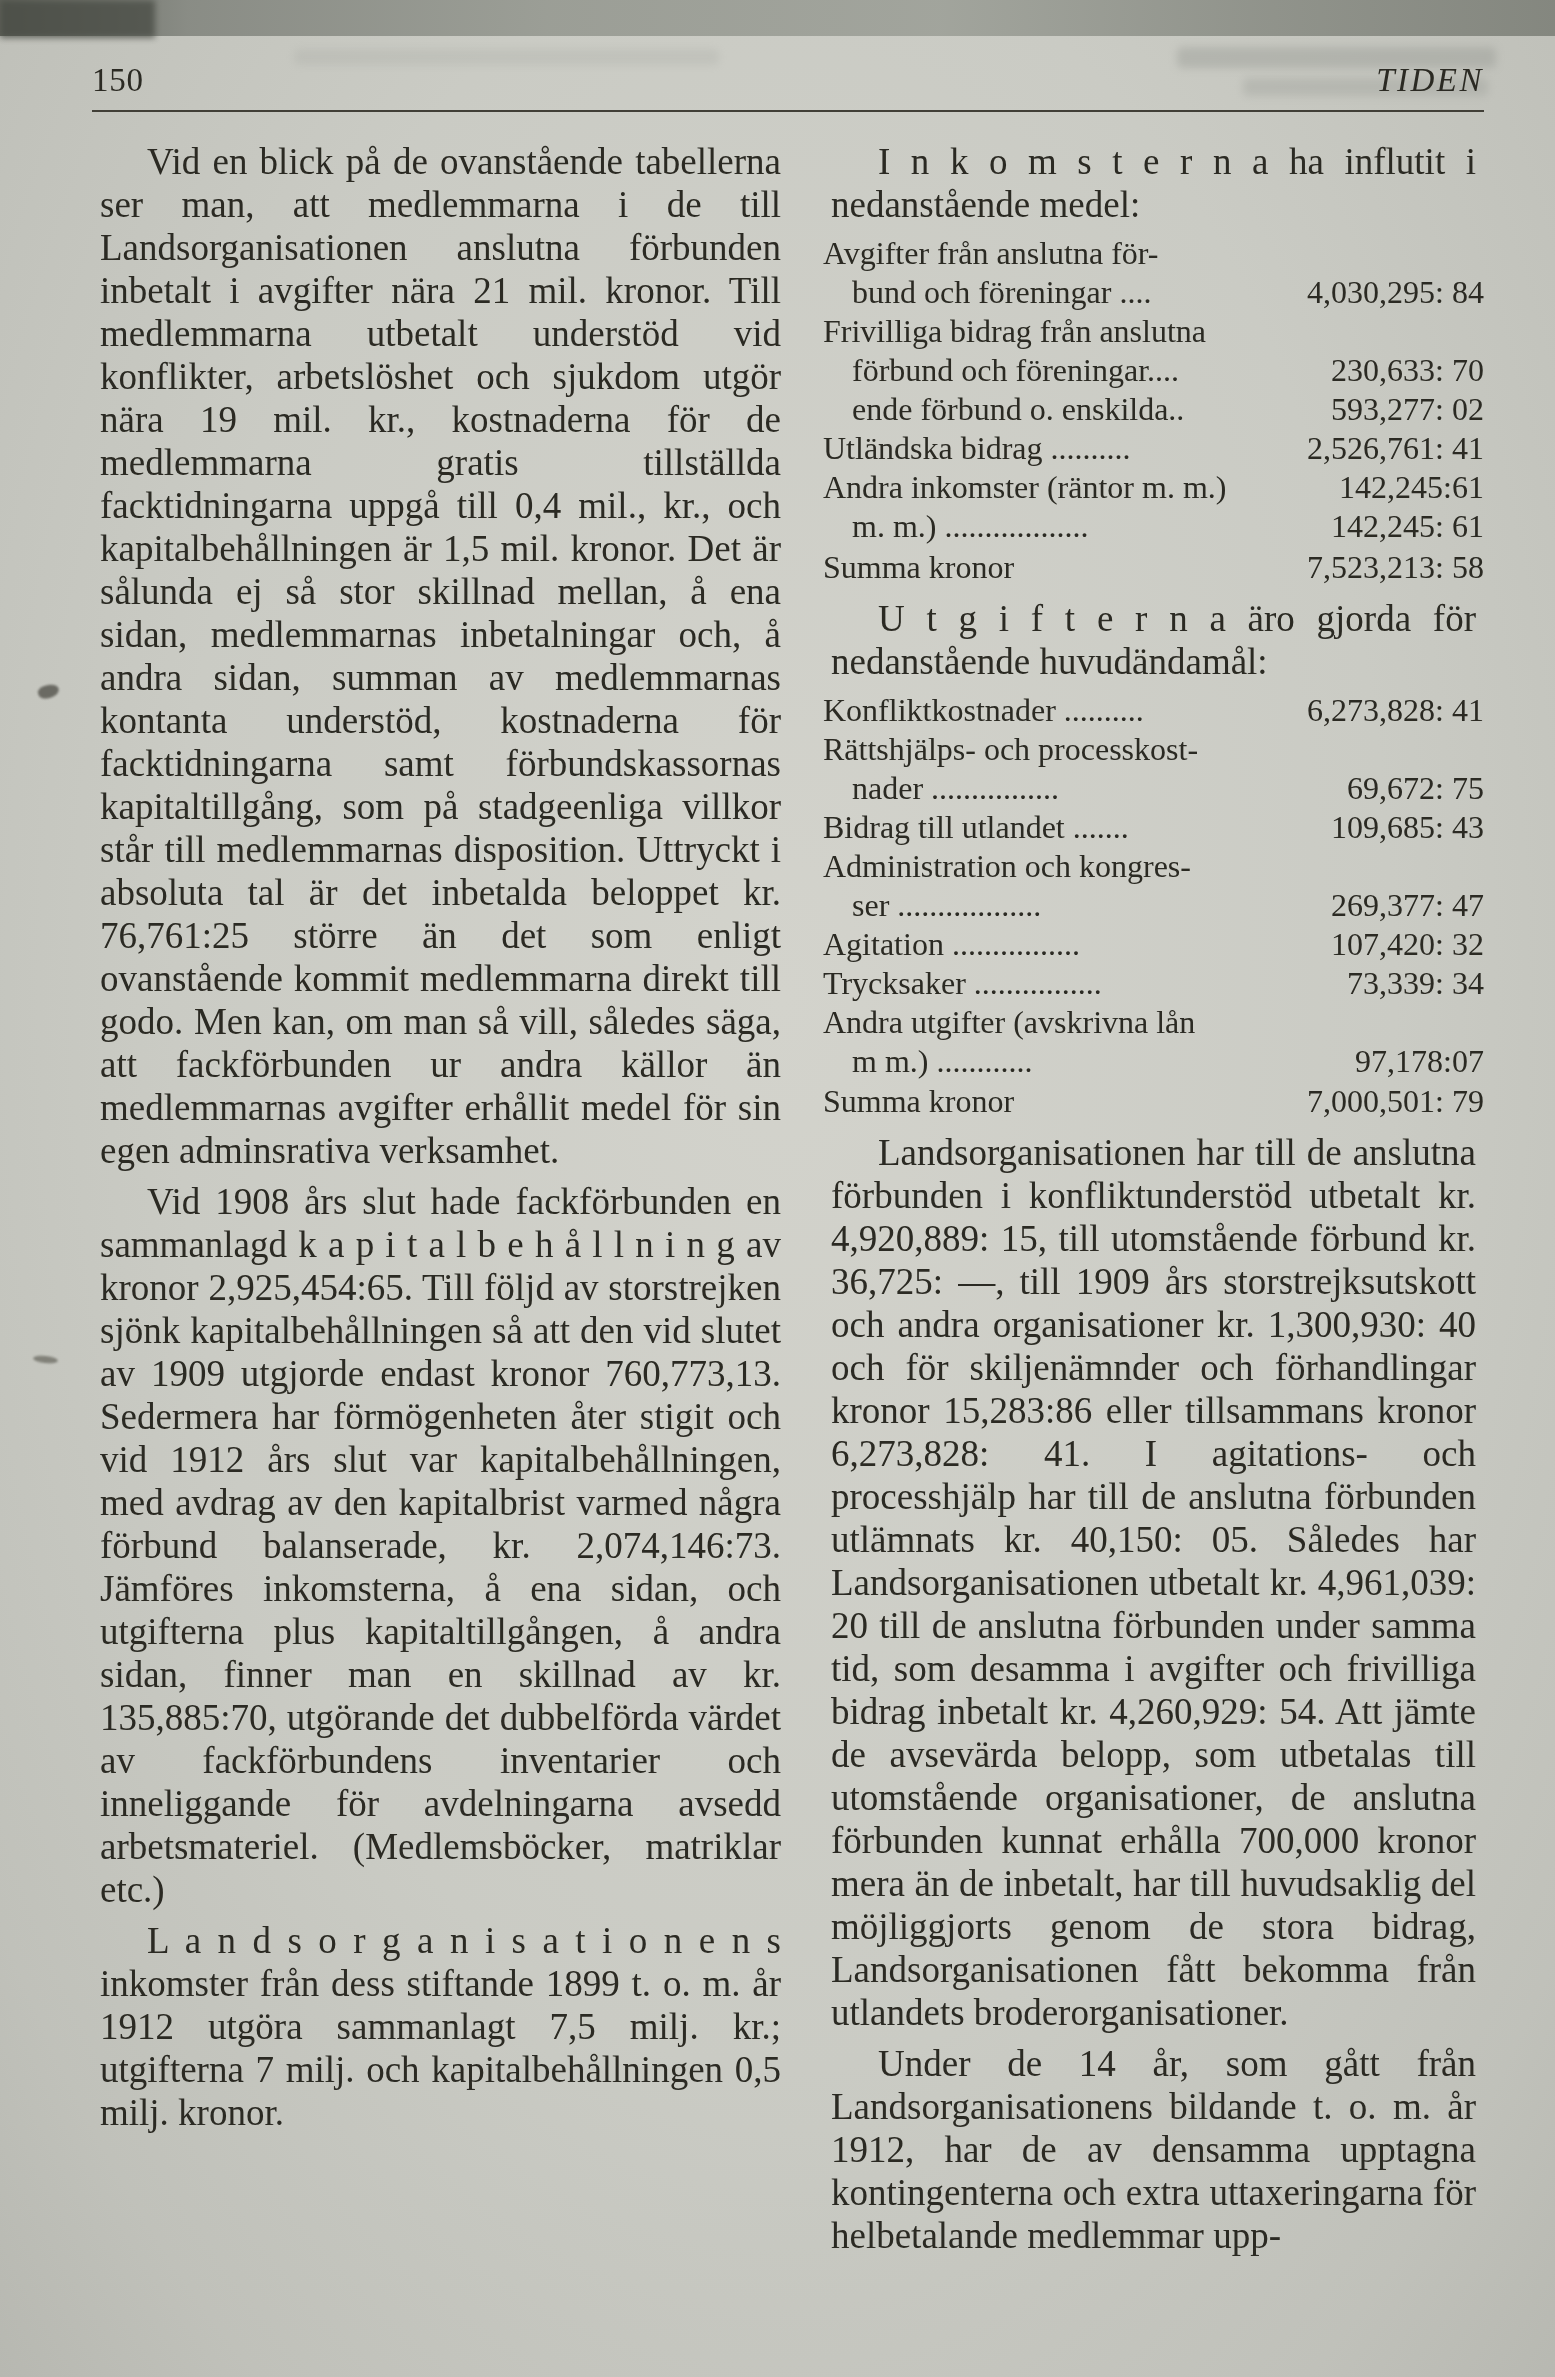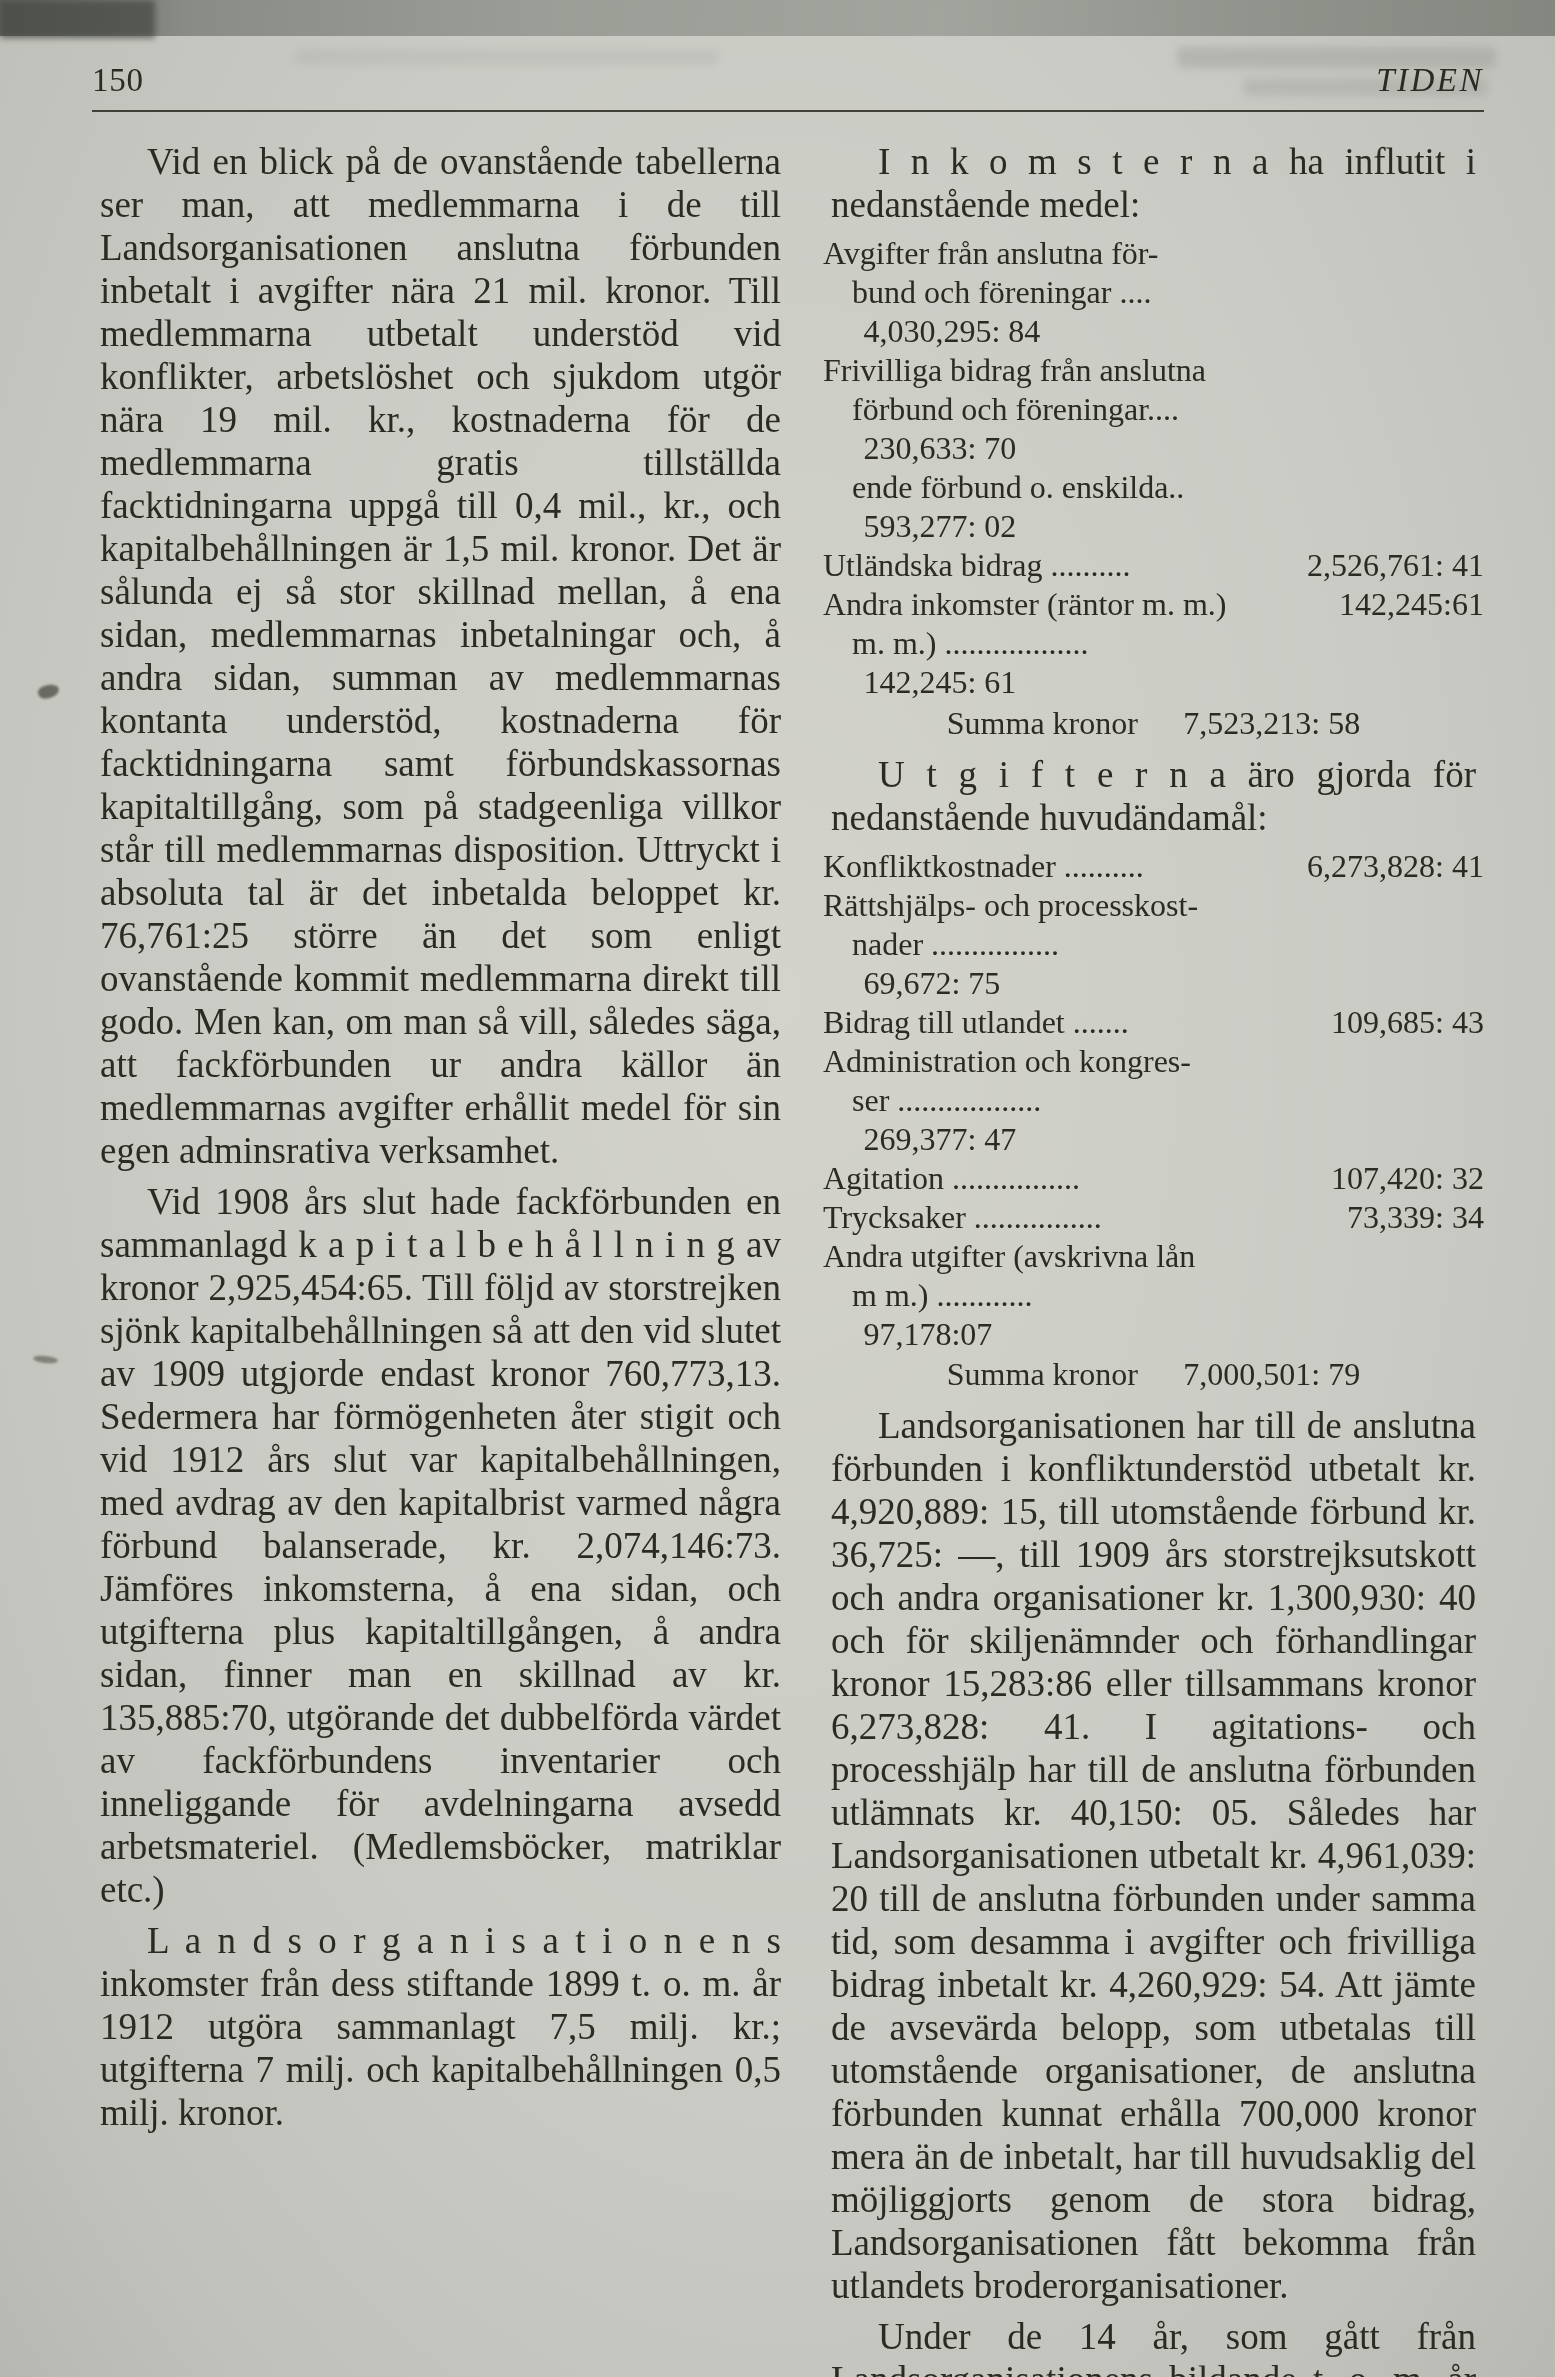--- a/index.html
+++ b/index.html
@@ -51,23 +51,23 @@
 
   .columns { display:flex; gap:34px; margin-top:19.6px; }
   .col { font-size:37px; line-height:43px; text-align:justify; hyphens:auto; -webkit-hyphens:auto; }
   .col-left  { width:697px; }
   .col-right { width:661px; }
   .col p { margin:8px; text-indent:47px; }
 
   .ftable { font-size:32px; line-height:39px; text-align:left; margin:8.2px 0 9.8px 0; }
   .fr { display:flex; justify-content:space-between; align-items:baseline; }
   .fr .t { overflow:hidden; white-space:nowrap; }
-  .fr.ind { padding-left:29px;flex-direction:column; }
+  .fr.ind { padding-left:29px; }
   .fr .a { white-space:nowrap; padding-left:11.4px; }
-  .fr.summa { justify-content:center; gap:34px; margin-top:1.6px; }
+  .fr.summa { justify-content:space-between; gap:34px; margin-top:1.6px; }
 </style>
 </head>
 <body>
 
 <div class="page">
 
   <div class="top-band"></div>
   <div class="top-corner-dark"></div>
   <div class="ghost-1"></div>
   <div class="ghost-2"></div>

